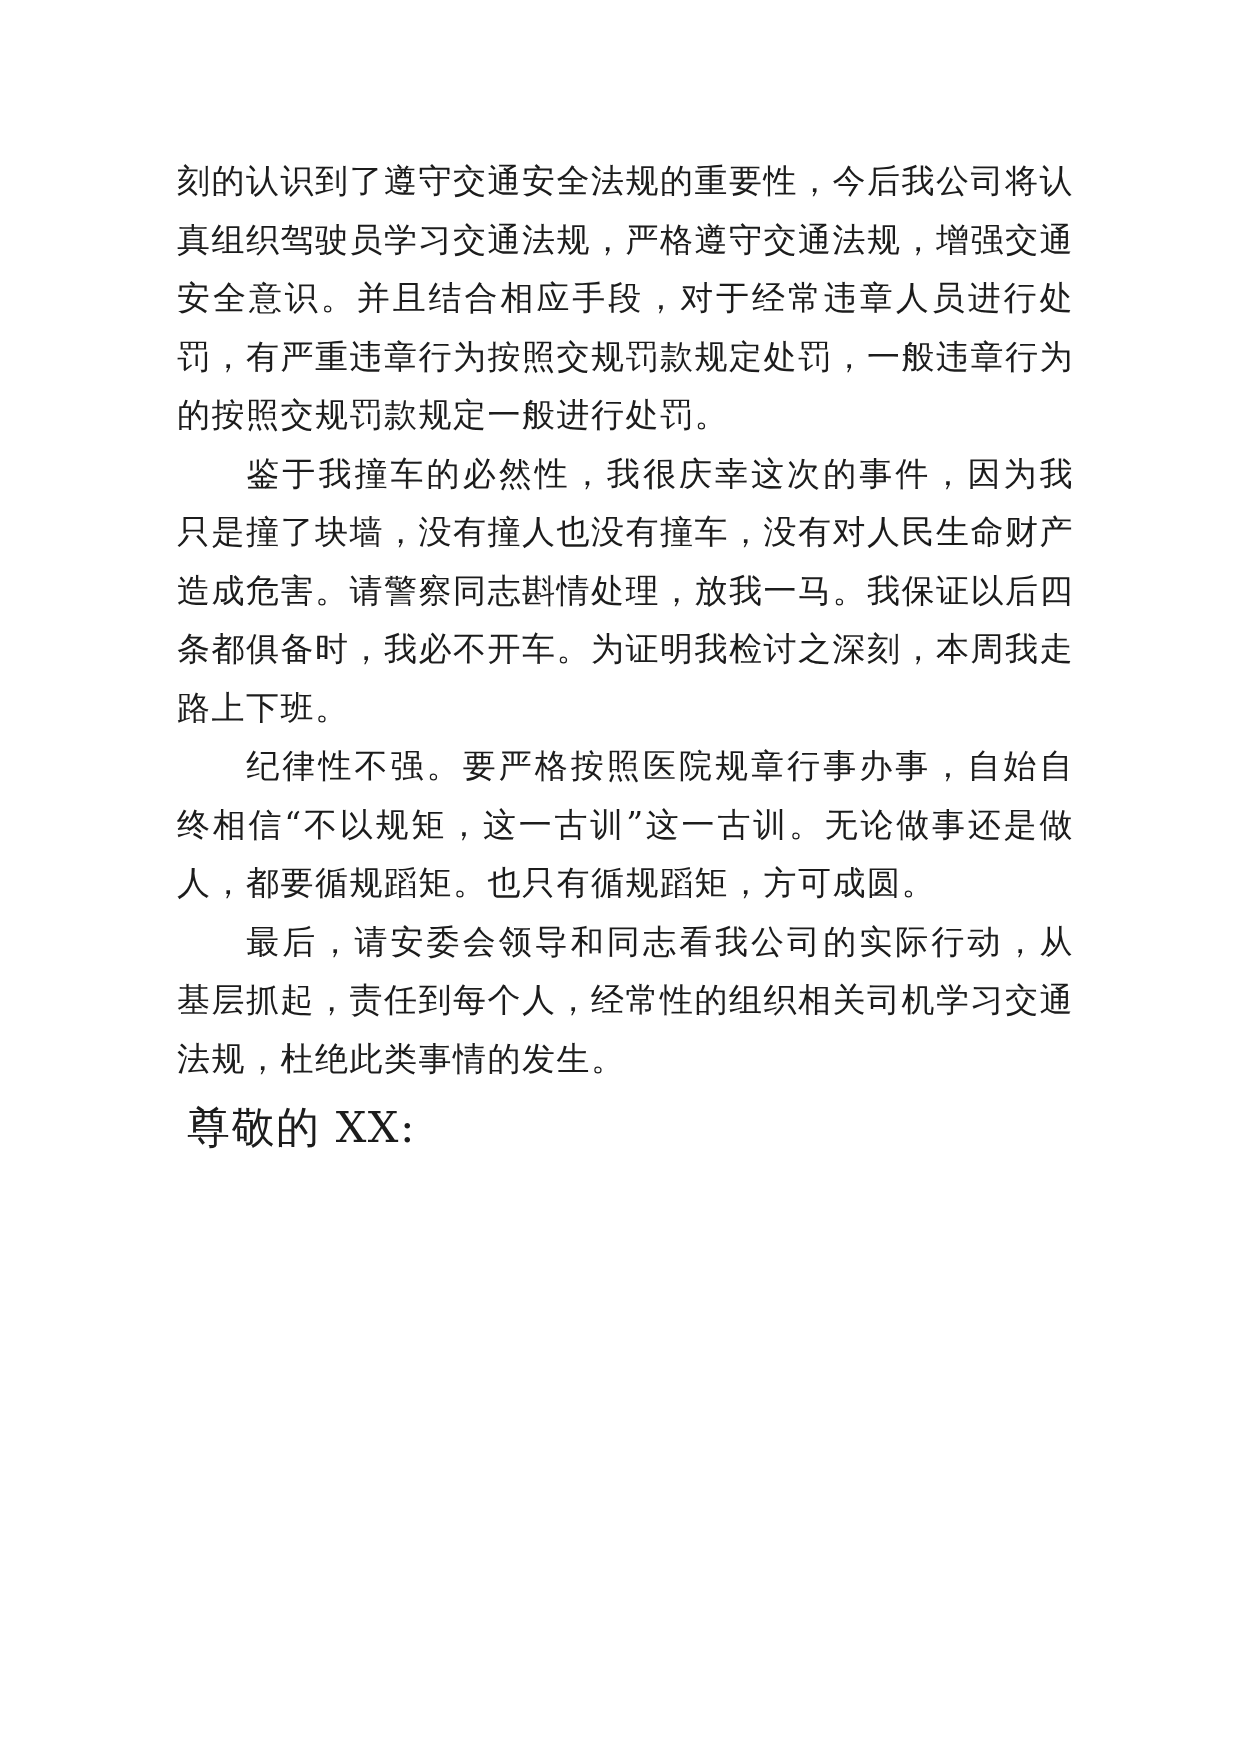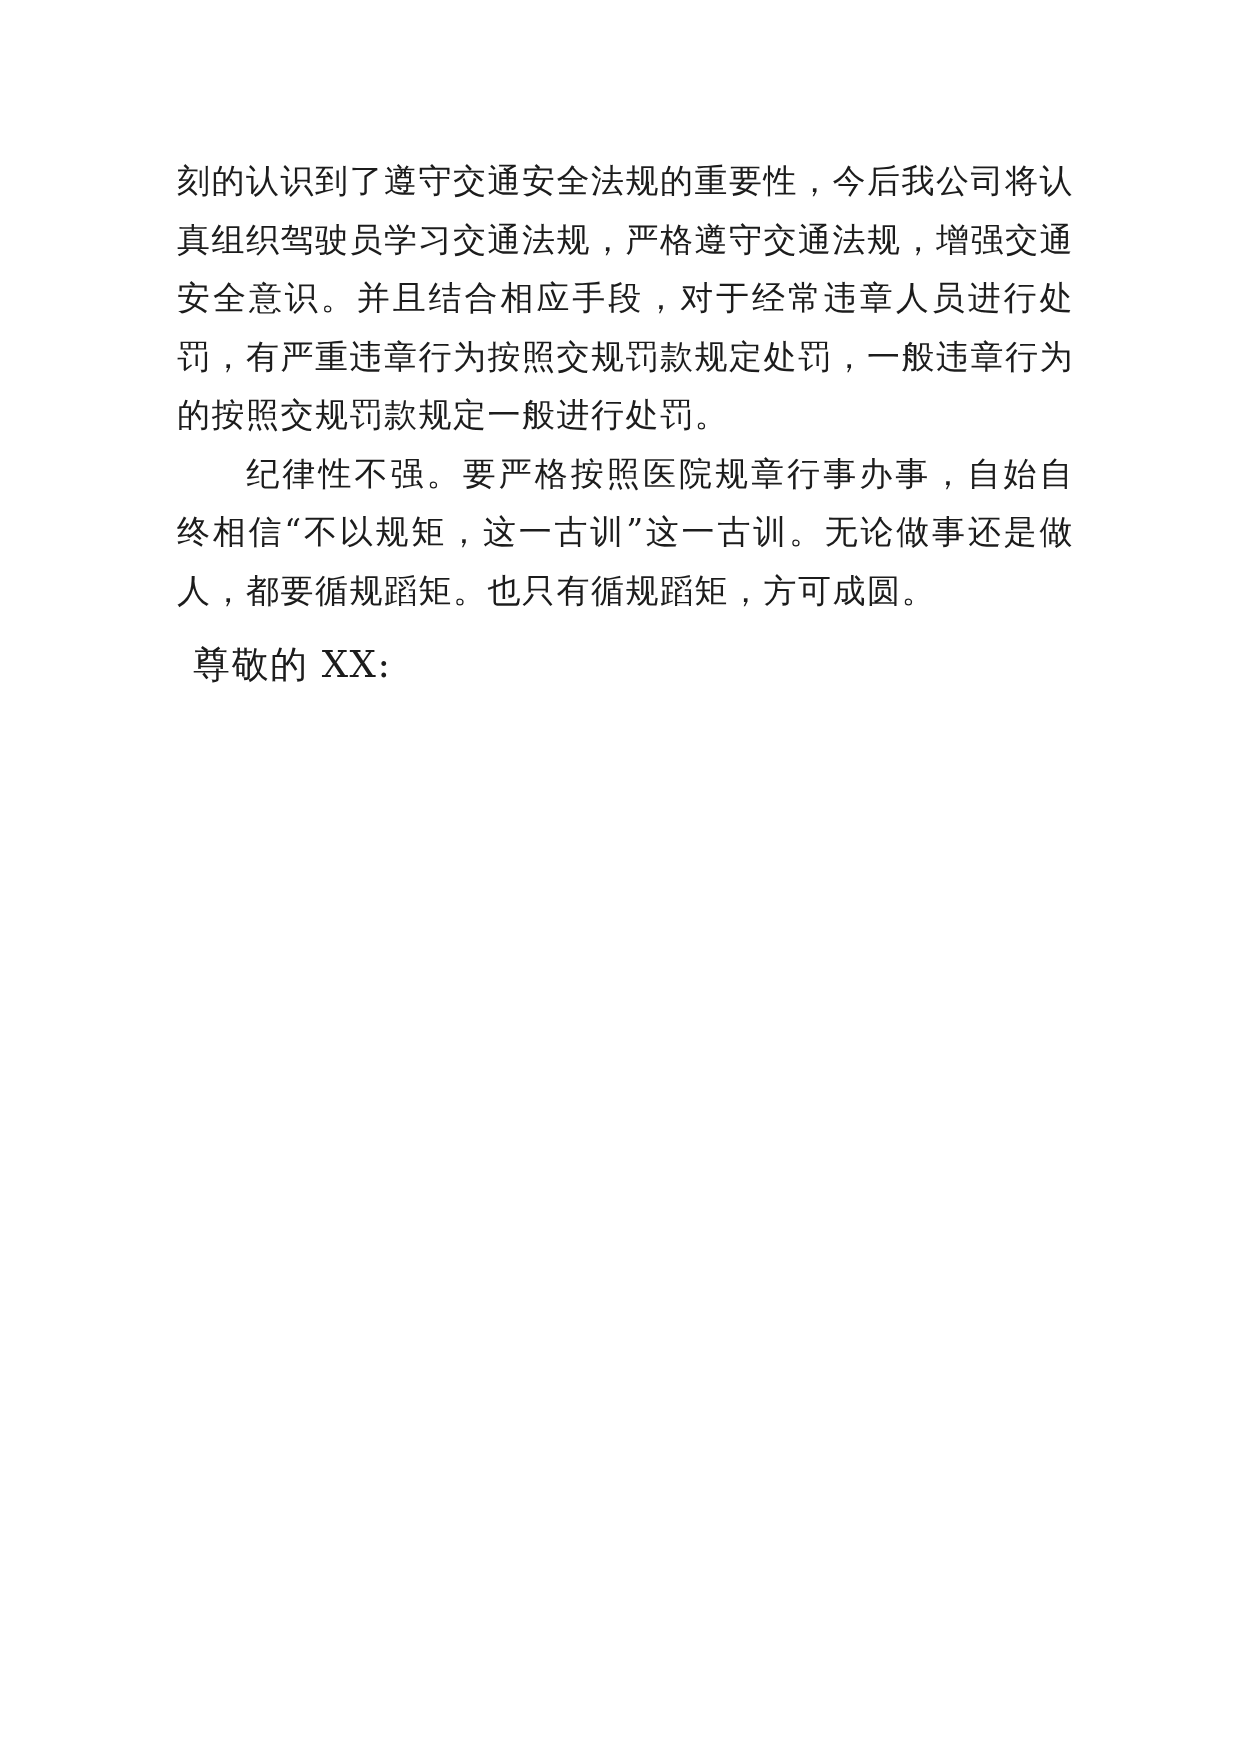--- a/index.html
+++ b/index.html
@@ -36,30 +36,32 @@
     text-indent: 2.1em;
   }
   .heading {
     margin: 58.5px 0 0 0;
     font-size: 33px;
     line-height: 58.5px;
     letter-spacing: 1.5px;
     font-weight: 400;
   }
   .salutation {
-    margin: 16px;
-    font-size: 37px;
+    margin: 10px;
+    font-size: 43px;
     line-height: 58.5px;
     letter-spacing: 1.5px;
   }
 </style>
 </head>
 <body>
 
 <div class="page">
   <main class="body-text">
     <p class="para">刻的认识到了遵守交通安全法规的重要性，今后我公司将认真组织驾驶员学习交通法规，严格遵守交通法规，增强交通安全意识。并且结合相应手段，对于经常违章人员进行处罚，有严重违章行为按照交规罚款规定处罚，一般违章行为的按照交规罚款规定一般进行处罚。</p>
+    <p class="para indent">鉴于我撞车的必然性，我很庆幸这次的事件，因为我只是撞了块墙，没有撞人也没有撞车，没有对人民生命财产造成危害。请警察同志斟情处理，放我一马。我保证以后四条都俱备时，我必不开车。为证明我检讨之深刻，本周我走路上下班。</p>
     <p class="para indent">纪律性不强。要严格按照医院规章行事办事，自始自终相信“不以规矩，这一古训”这一古训。无论做事还是做人，都要循规蹈矩。也只有循规蹈矩，方可成圆。</p>
+    <p class="para indent">最后，请安委会领导和同志看我公司的实际行动，从基层抓起，责任到每个人，经常性的组织相关司机学习交通法规，杜绝此类事情的发生。</p>
 
 
     <p class="salutation">尊敬的 XX:</p>
   </main>
 </div>
 
 </body></html>

